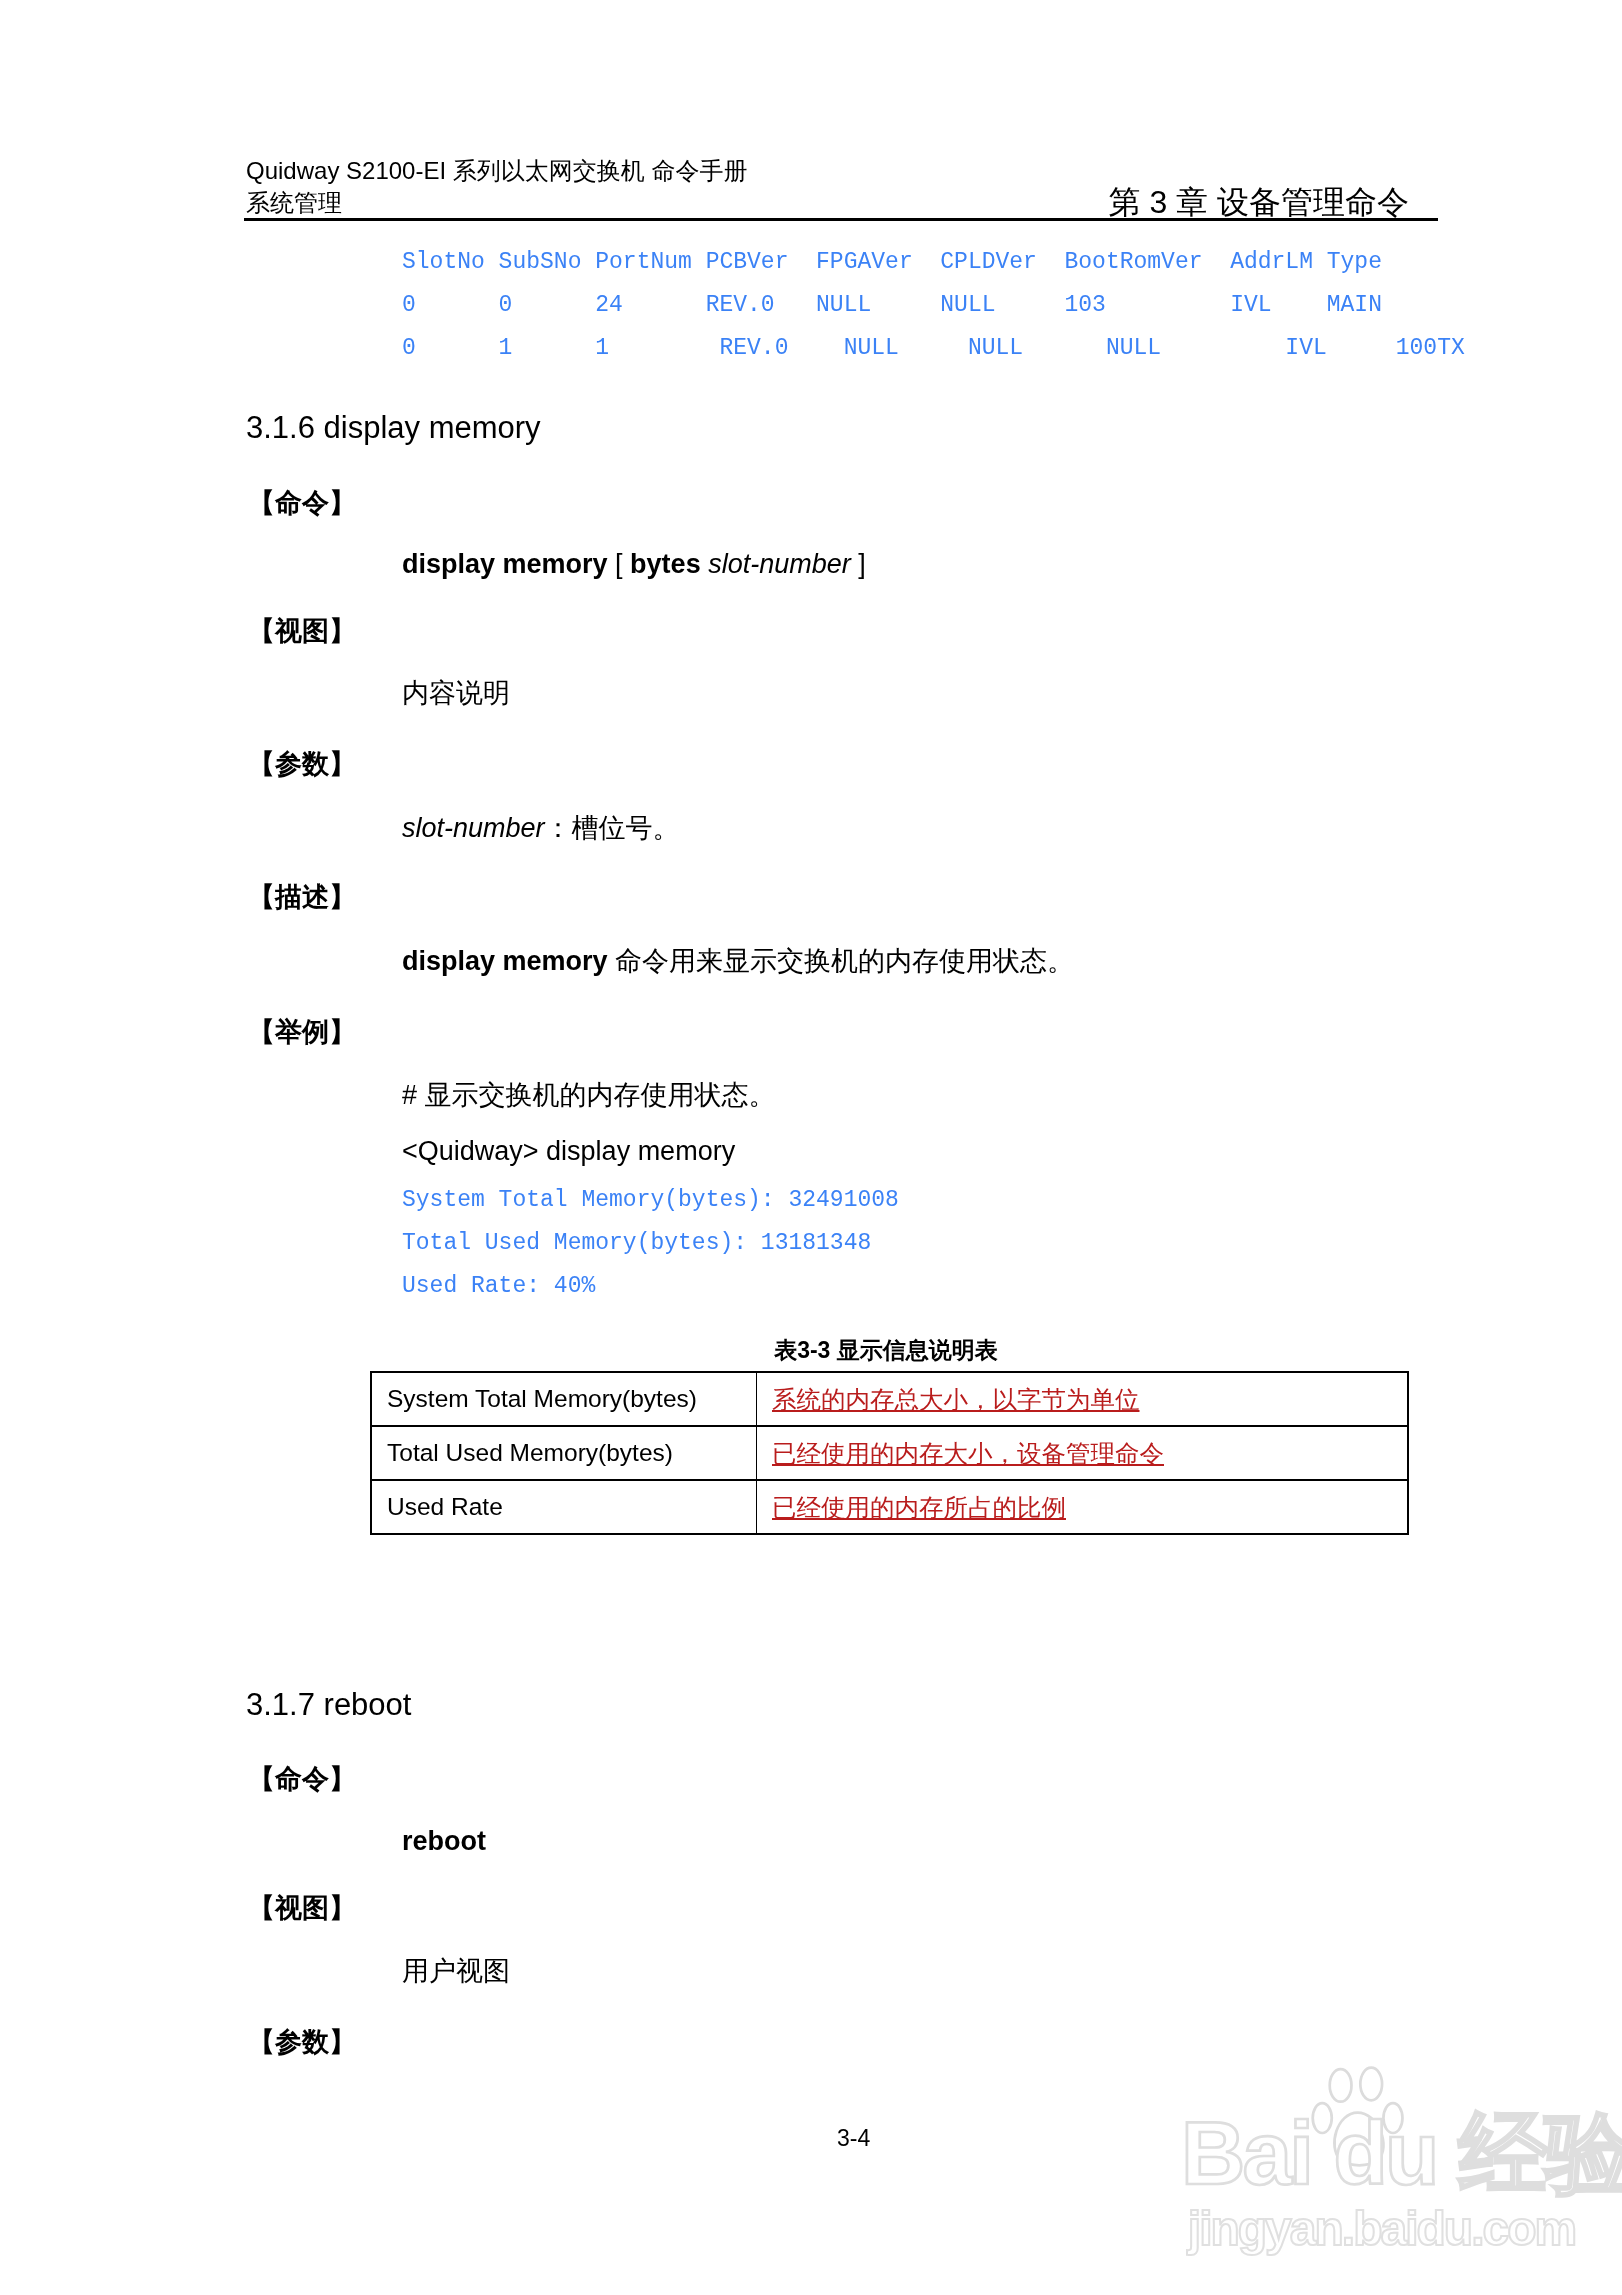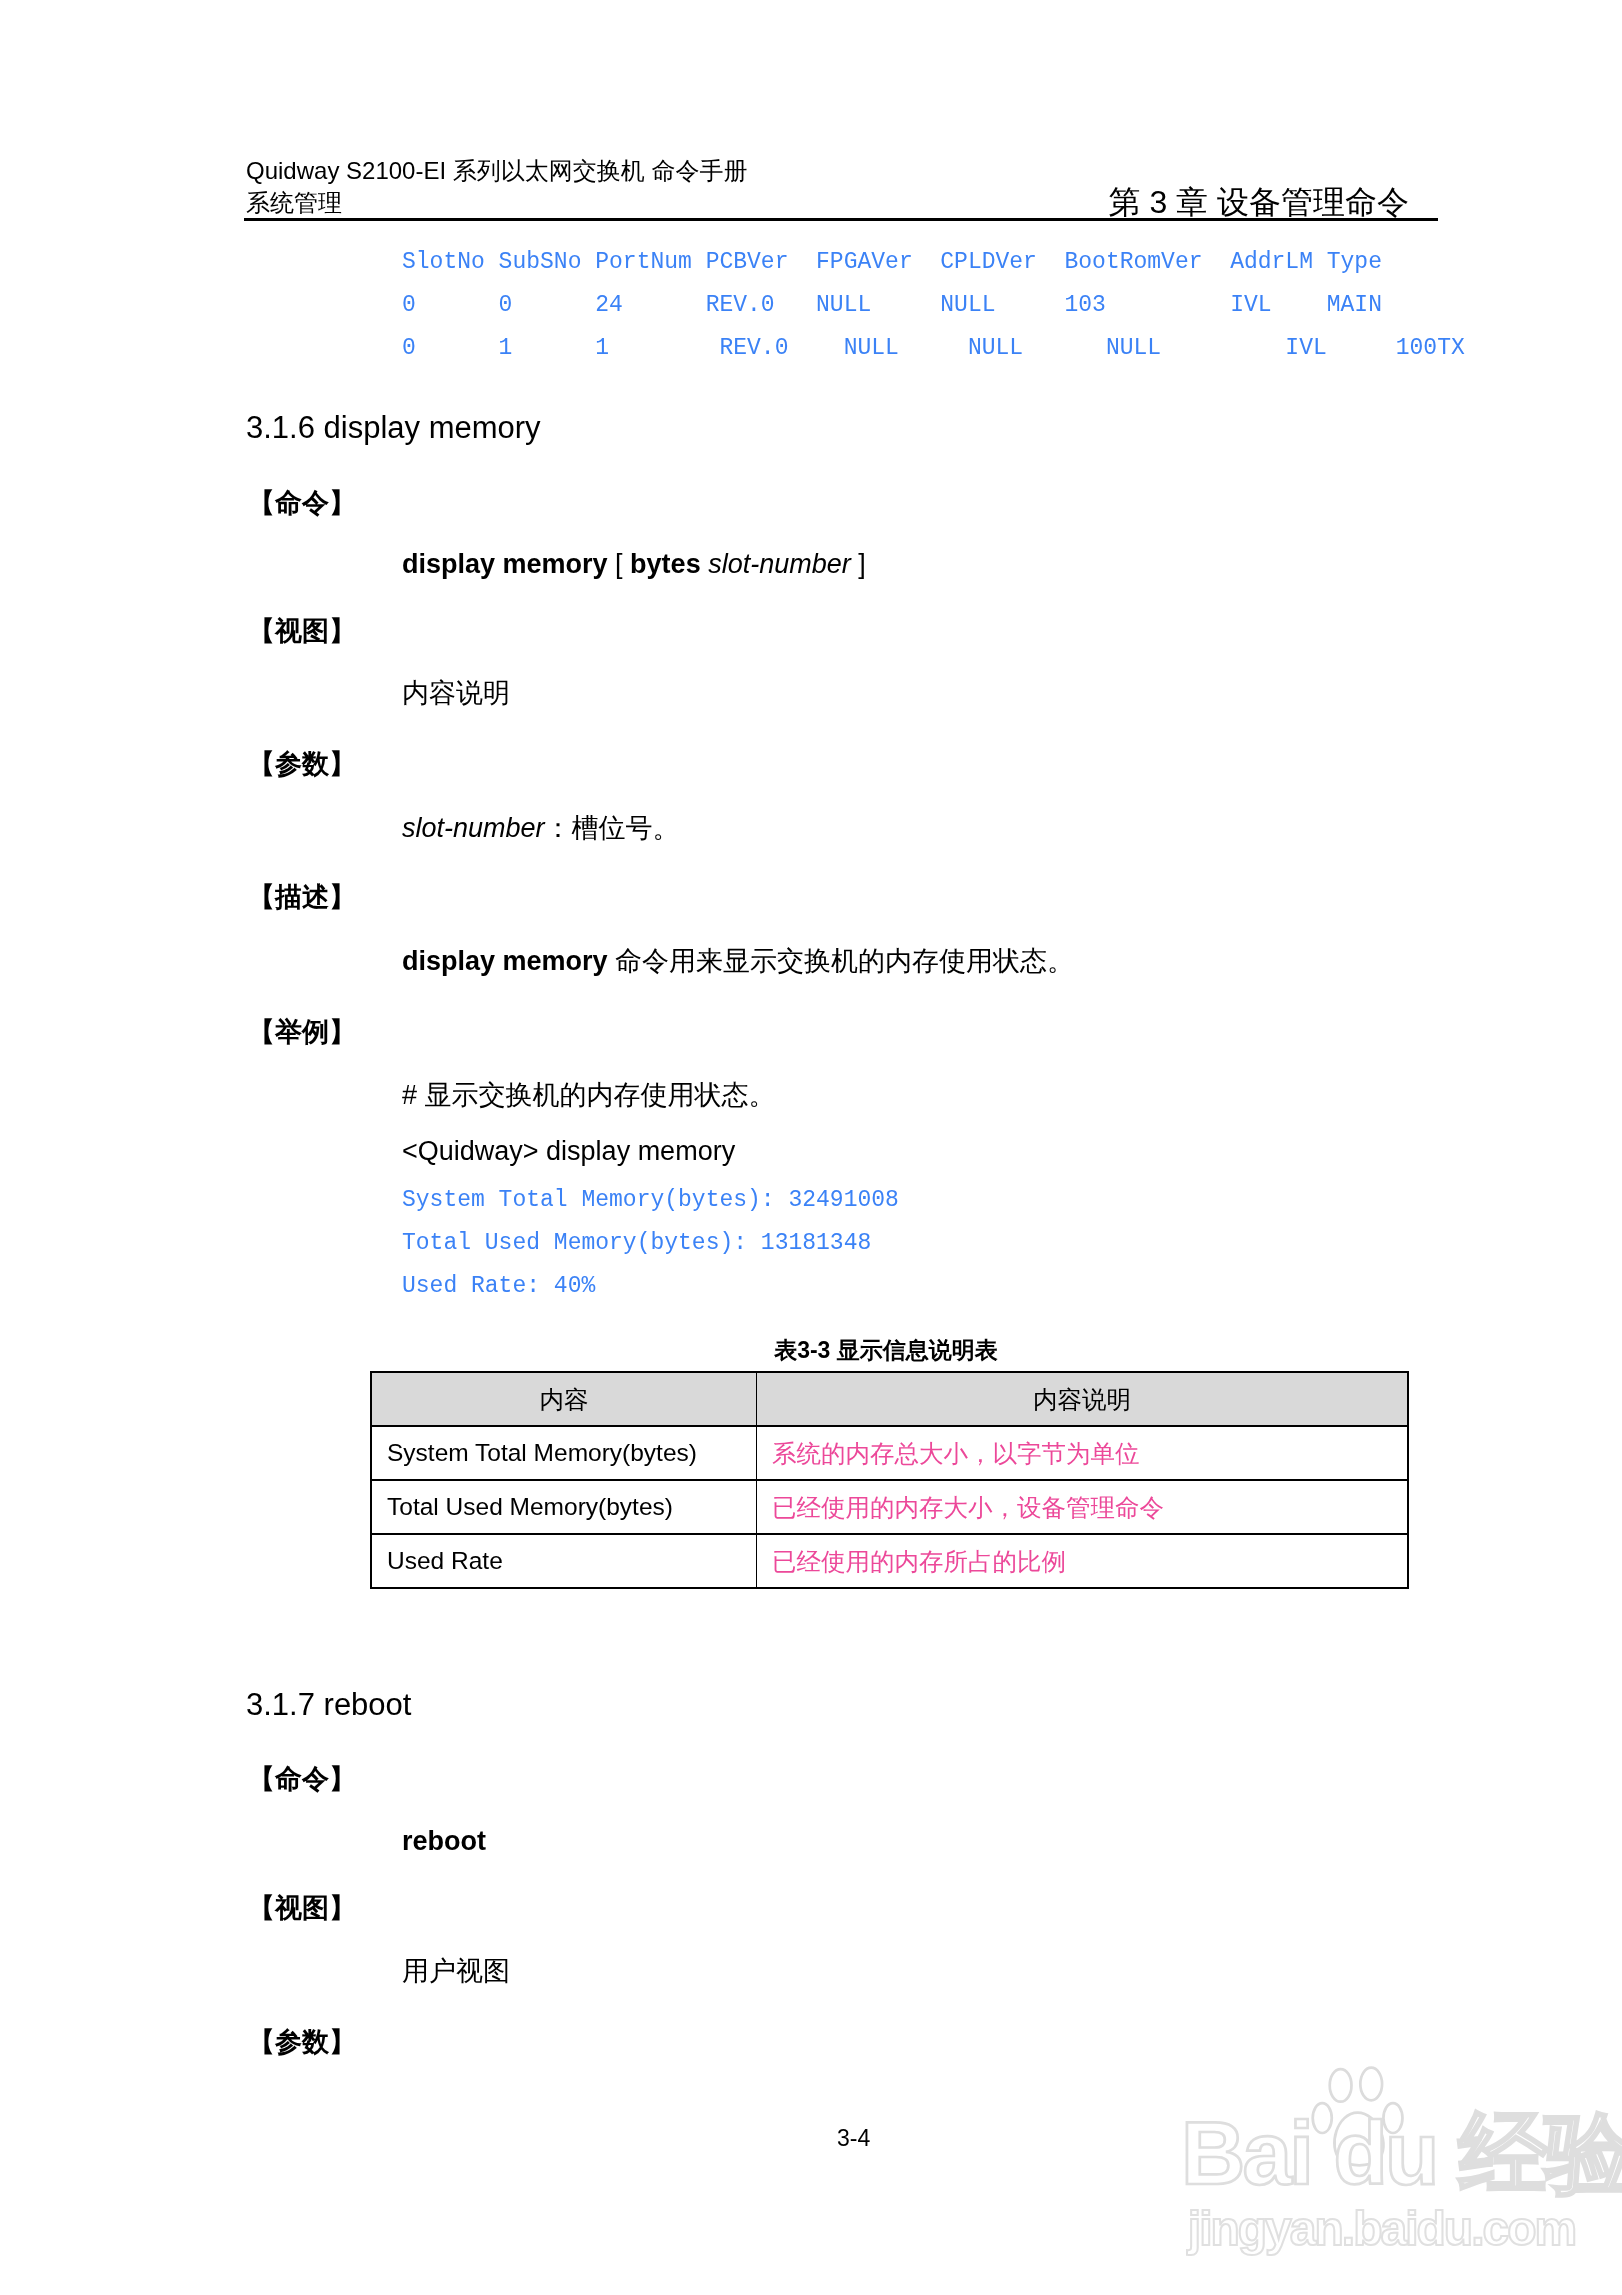--- a/index.html
+++ b/index.html
@@ -26,21 +26,21 @@
     border-collapse: collapse; font-size: 24.5px;
   }
   table.info td, table.info th {
     border-left: 0.7px solid #000; border-right: 0.7px solid #000;
     border-top: 2px solid #000; border-bottom: 2px solid #000;
     padding: 0 15px; height: 52px; text-align: left; font-weight: normal;
   }
   table.info th { background: #d9d9d9; text-align: center; height: 52px; }
   table.info tr > *:first-child { border-left: 2px solid #000; width: 354px; }
   table.info tr > *:last-child { border-right: 2px solid #000; }
-  .cn-desc { font-family: "DejaVu Serif", "Liberation Serif", serif; color: #ec4899; }
+  .cn-desc { font-family: "DejaVu Serif", "Liberation Serif", serif; color: #b91c1c; text-decoration: underline; }
   .page-num { left: 0; width: 1622px; text-align: center; top: 2125px; font-size: 23px; line-height: 27px; padding-left: 13.6px; }
   .watermark { left: 1152px; top: 2065px; width: 382px; height: 204px; color: #e6e6e6; }
   .wm-big { position: absolute; left: 0; top: 41px; font-size: 89px; font-weight: bold; line-height: 95px;
             color: #fff; -webkit-text-stroke: 2.7px #dedede; letter-spacing: -2.7px; }
   .wm-url { position: absolute; left: 6.8px; top: 136px; font-size: 48px; font-weight: bold; line-height: 55px;
             color: #fff; -webkit-text-stroke: 2px #e0e0e0; letter-spacing: -2px; }
   .wm-paw { position: absolute; left: 129px; top: 0; width: 102px; height: 102px; }
 </style>
 </head>
 <body>
@@ -81,24 +81,20 @@
 <div class="abs mono" style="left:373px; top:1187px;">System Total Memory(bytes): 32491008</div>
 <div class="abs mono" style="left:373px; top:1230px;">Total Used Memory(bytes): 13181348</div>
 <div class="abs mono" style="left:373px; top:1273px;">Used Rate: 40%</div>
 
 <div class="abs caption">
   <span>表3-3  显示信息说明表</span>
 </div>
 
 <table class="info">
   <tbody>
-      <tr>
-    <th>内容</th>
-    <th>内容说明</th>
-  </tr>
   <tr>
     <td>System Total Memory(bytes)</td>
     <td class="cn-desc">系统的内存总大小，以字节为单位</td>
   </tr>
   <tr>
     <td>Total Used Memory(bytes)</td>
     <td class="cn-desc">已经使用的内存大小，设备管理命令</td>
   </tr>
   <tr>
     <td>Used Rate</td>

